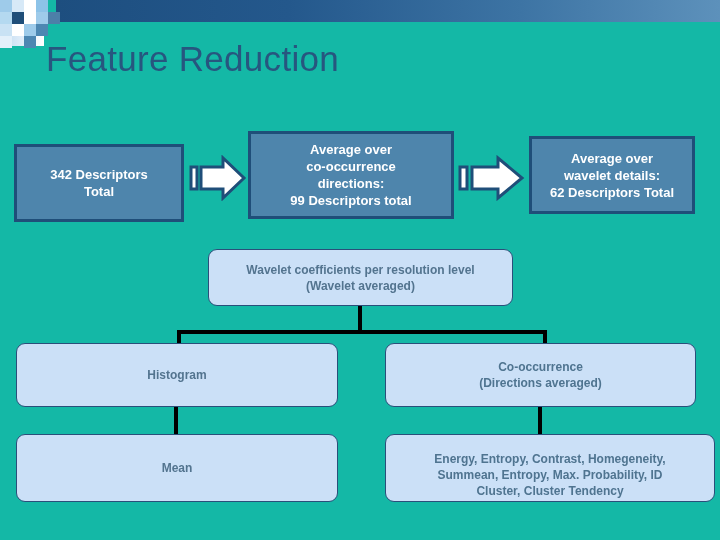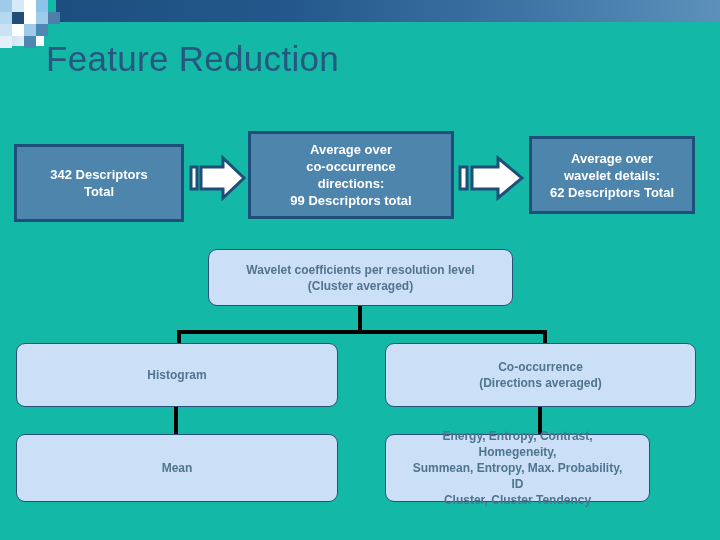--- a/index.html
+++ b/index.html
@@ -89,21 +89,21 @@
     display: flex;
     align-items: center;
     justify-content: center;
     text-align: center;
     padding: 2px 25px;
   }
   #box-coeffs  { left: 208px; top: 249px; width: 305px; height: 57px; }
   #box-hist    { left: 16px;  top: 343px; width: 322px; height: 64px; }
   #box-coocavg { left: 385px; top: 343px; width: 311px; height: 64px; }
   #box-stdmean { left: 16px;  top: 434px; width: 322px; height: 68px; }
-  #box-energy  { left: 385px; top: 434px; width: 265px; height: 68px; }
+  #box-energy  { left: 385px; top: 434px; width: 330px; height: 68px; align-items: flex-end; }
   #box-energy, #box-coocavg { color: #4f7490; }
 
   
   .line {
     position: absolute;
     background: #000000;
   }
   #conn-v-main  { left: 358px; top: 306px; width: 4px; height: 27px; }
   #conn-h-main  { left: 177px; top: 330px; width: 370px; height: 4px; }
   #conn-v-left  { left: 177px; top: 330px; width: 4px; height: 14px; }
@@ -174,21 +174,21 @@
     <span>
       <span class="txt">Average over</span>
       <span class="txt">wavelet details:</span>
       <span class="txt">62 Descriptors Total</span>
     </span>
   </div>
 
   <div class="lbox" id="box-coeffs">
     <span>
       <span class="txt">Wavelet coefficients per resolution level</span>
-      <span class="txt">(Cluster averaged)</span>
+      <span class="txt">(Wavelet averaged)</span>
     </span>
   </div>
 
   <div class="line" id="conn-v-main"></div>
   <div class="line" id="conn-h-main"></div>
   <div class="line" id="conn-v-left"></div>
   <div class="line" id="conn-v-right"></div>
   <div class="line" id="conn-v-hist"></div>
   <div class="line" id="conn-v-cooc"></div>
 

